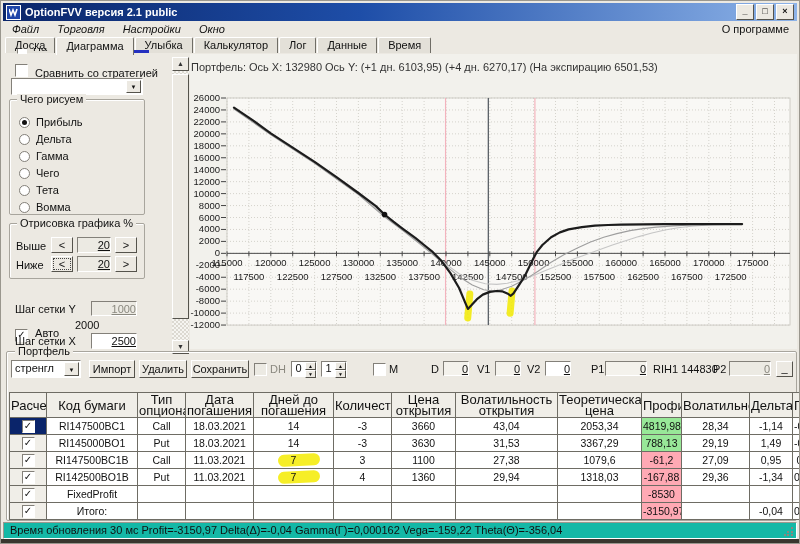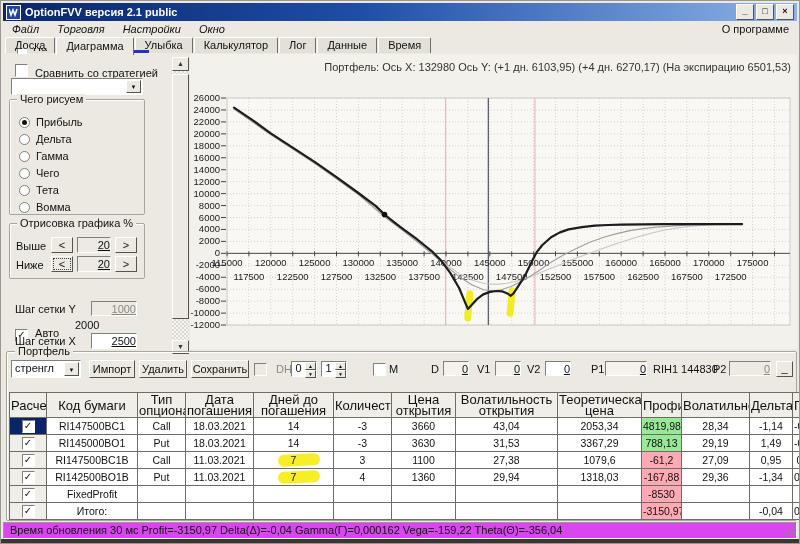--- a/index.html
+++ b/index.html
@@ -35,48 +35,48 @@
   .cb{display:inline-block;width:11px;height:11px;border:1px solid;border-color:#838079 #fff #fff #838079;
     background:#fff;font-size:10px;line-height:10px;text-align:center;color:#111;box-sizing:content-box;}
   .radio{display:inline-block;width:11px;height:11px;border-radius:50%;border:1px solid #838079;background:#fff;position:relative;box-sizing:border-box;}
   .radio.on::after{content:"";position:absolute;left:2px;top:2px;width:5px;height:5px;border-radius:50%;background:#111;}
   .spin{display:flex;box-sizing:border-box;}
   .spin .val{flex:1;text-align:center;line-height:13px;}
   .spin .arrows{width:11px;display:flex;flex-direction:column;}
   .spin .arrows div{flex:1;font-size:5px;line-height:6px;text-align:center;background:#ece9e2;
     border:1px solid;border-color:#fff #55534c #55534c #fff;}
   .lbl{white-space:nowrap;}
-  .gray{color:#8a887f;padding-left:6px;}
+  .gray{color:#8a887f;}
   
   .sb-track{left:171px;top:56px;width:17px;height:297px;
     background:repeating-conic-gradient(#f6f5f1 0 25%,#dcd9d1 0 50%) 0 0/4px 4px;}
   .sb-btn{width:17px;height:14px;font-size:7px;line-height:12px;text-align:center;color:#333;}
   .sb-thumb{left:0;top:17px;width:17px;height:245px;}
   
   .chartbg{left:189px;top:53px;width:607px;height:295px;background:#f2f1ec;}
-  .charttitle{left:190px;top:60px;width:600px;text-align:right;color:#333;}
+  .charttitle{left:190px;top:60px;width:600px;text-align:left;color:#333;}
   
   .pfgroup{left:5px;top:350px;width:789px;height:168px;}
   .field{text-align:right;line-height:14px;text-decoration:underline;}
   
   table.grid{border-collapse:collapse;table-layout:fixed;width:785px;background:#fff;font-size:10.5px;}
   table.grid th,table.grid td{border:1px solid #6e6c64;padding:0 1px;text-align:center;overflow:hidden;white-space:nowrap;}
   table.grid th{background:#f0eee8;font-weight:normal;font-size:13px;line-height:11px;white-space:pre-line;height:24px;}
   table.grid td{height:16px;}
   td.cbcell{background:#f0eee8;}
   td.cbcell.sel{background:#0a246a;}
   td.green{background:#98e898;margin-top:17px;}
   td.red{background:#ffa9b4;}
   td.dayshl{position:relative;}
   td.dayshl .blob{position:absolute;left:50%;top:50%;width:42px;height:12px;margin:-6px 0 0 -16px;
     background:#f5ec09;border-radius:7px;transform:rotate(-3deg);opacity:.88;}
   td.dayshl .over{position:relative;z-index:1;}
   
   .statusbar{left:2px;top:521px;width:794px;height:17px;border:1px solid;border-color:#9b988f #fff #fff #9b988f;
-    background:#d946ef;line-height:15px;padding-left:6px;box-sizing:border-box;}
+    background:#14b8a6;line-height:15px;padding-left:6px;box-sizing:border-box;}
   .grip{position:absolute;right:2px;bottom:2px;width:10px;height:10px;
     background:
      radial-gradient(circle 1px at 8px 2px,#8a877e 99%,transparent),
      radial-gradient(circle 1px at 8px 6px,#8a877e 99%,transparent),
      radial-gradient(circle 1px at 4px 6px,#8a877e 99%,transparent),
      radial-gradient(circle 1px at 8px 9px,#8a877e 99%,transparent),
      radial-gradient(circle 1px at 4px 9px,#8a877e 99%,transparent),
      radial-gradient(circle 1px at 1px 9px,#8a877e 99%,transparent);}
   .window::after{content:"";position:absolute;left:0;right:0;bottom:0;height:4px;background:#39372f;}
   .clipfrag{overflow:hidden;}

